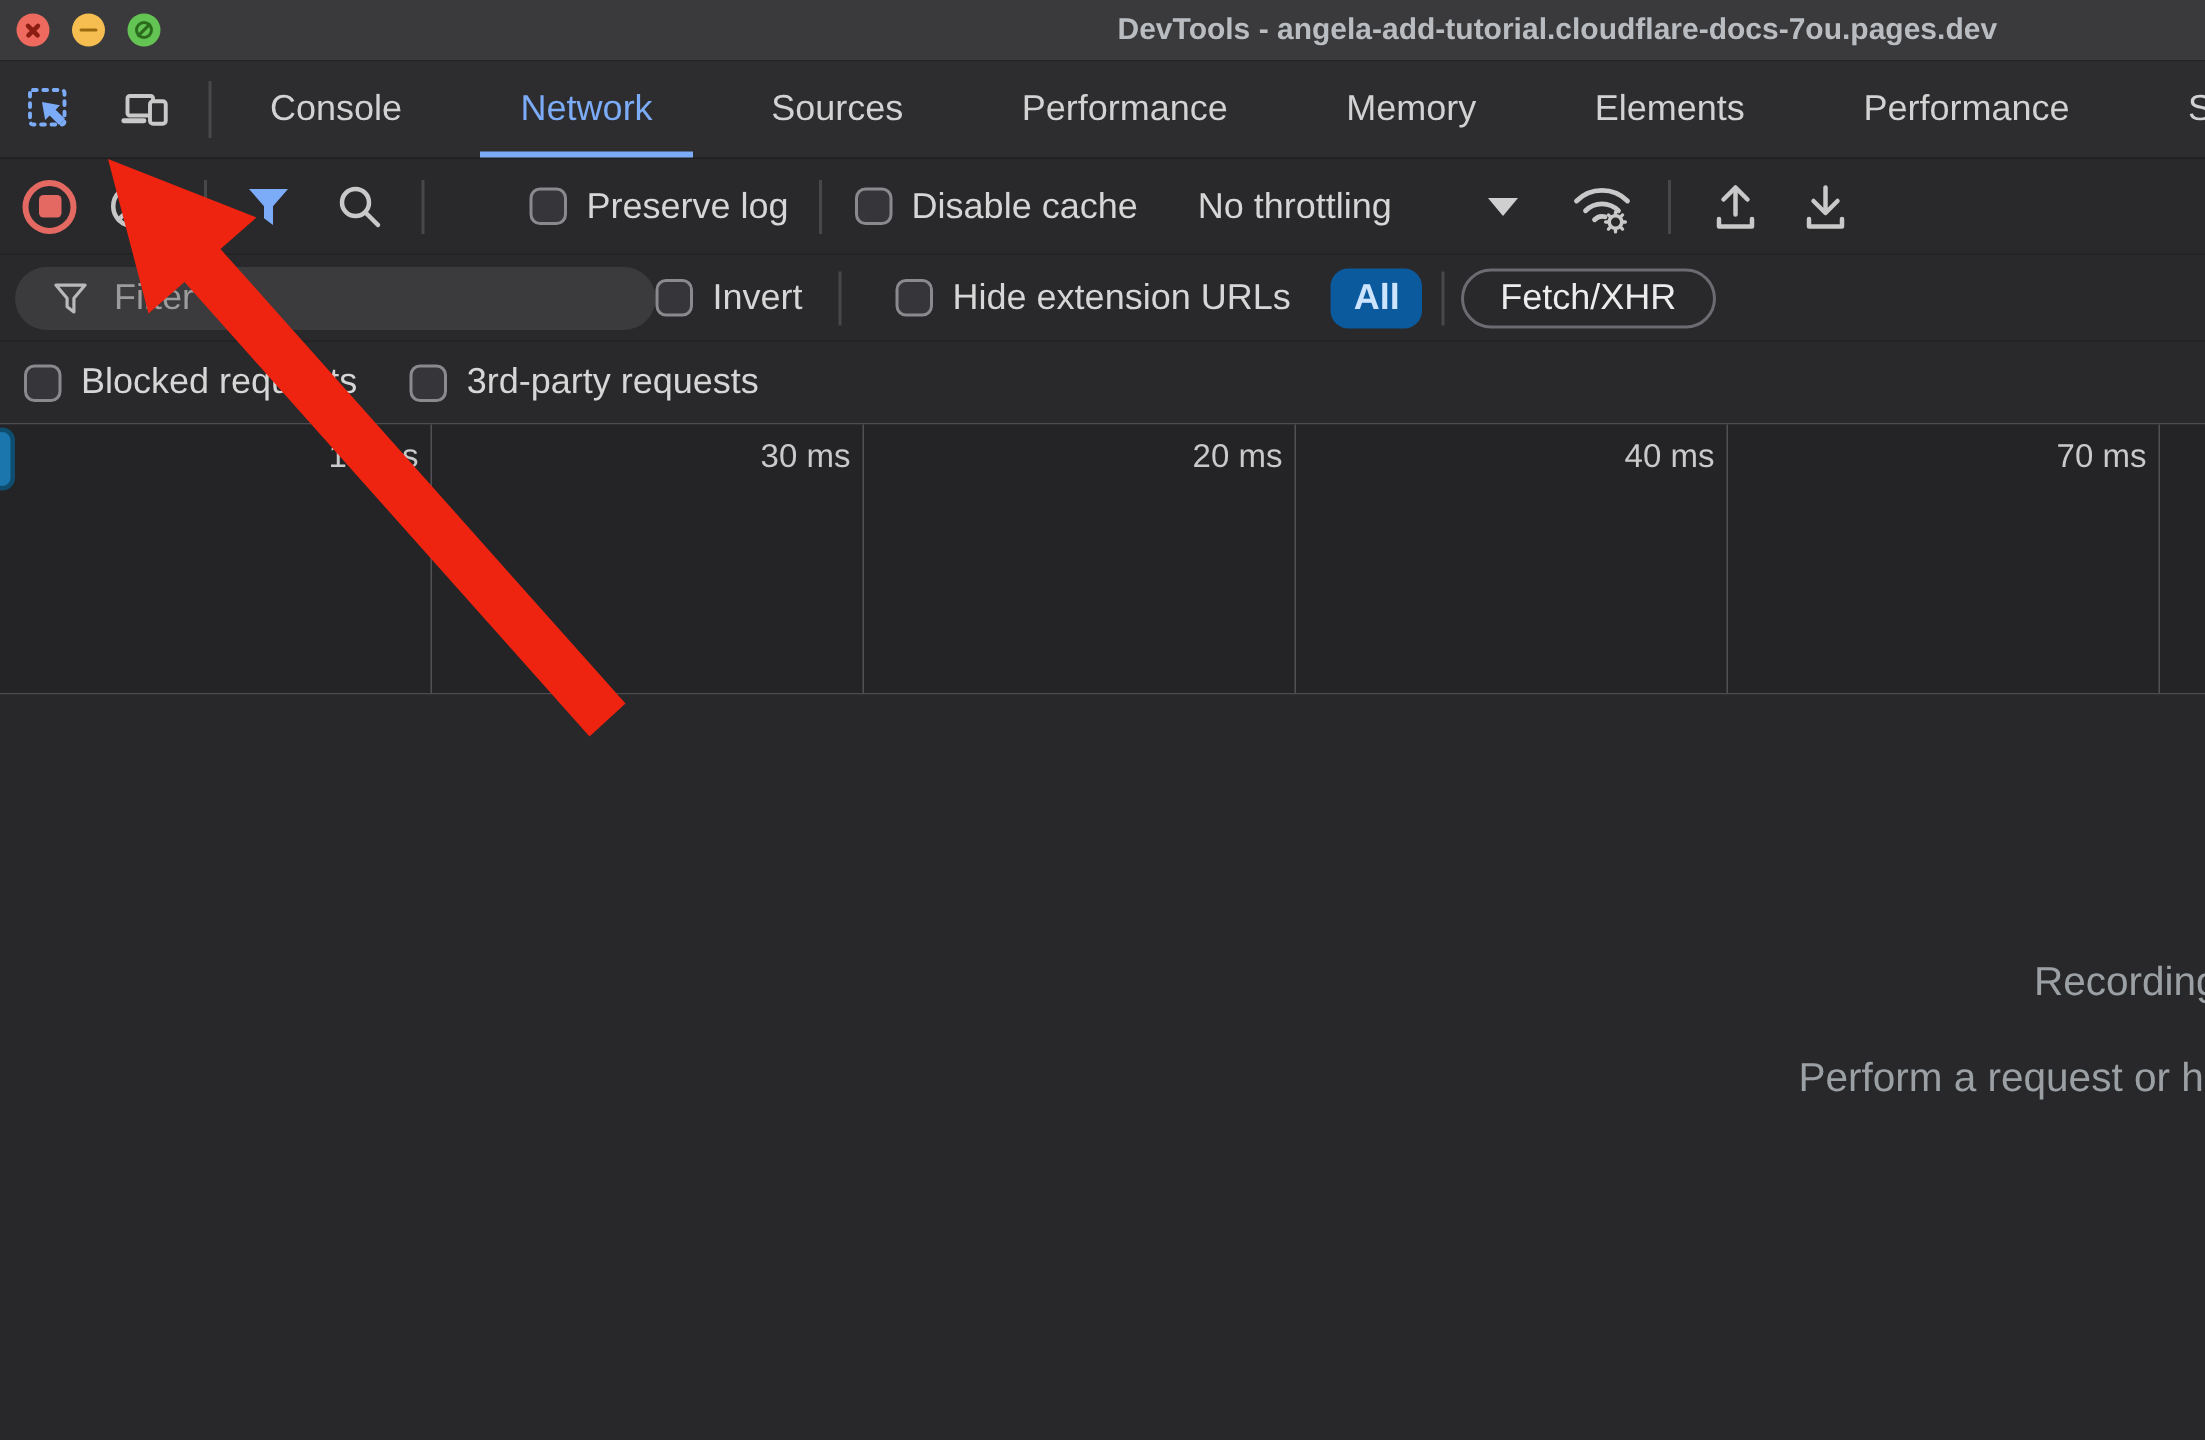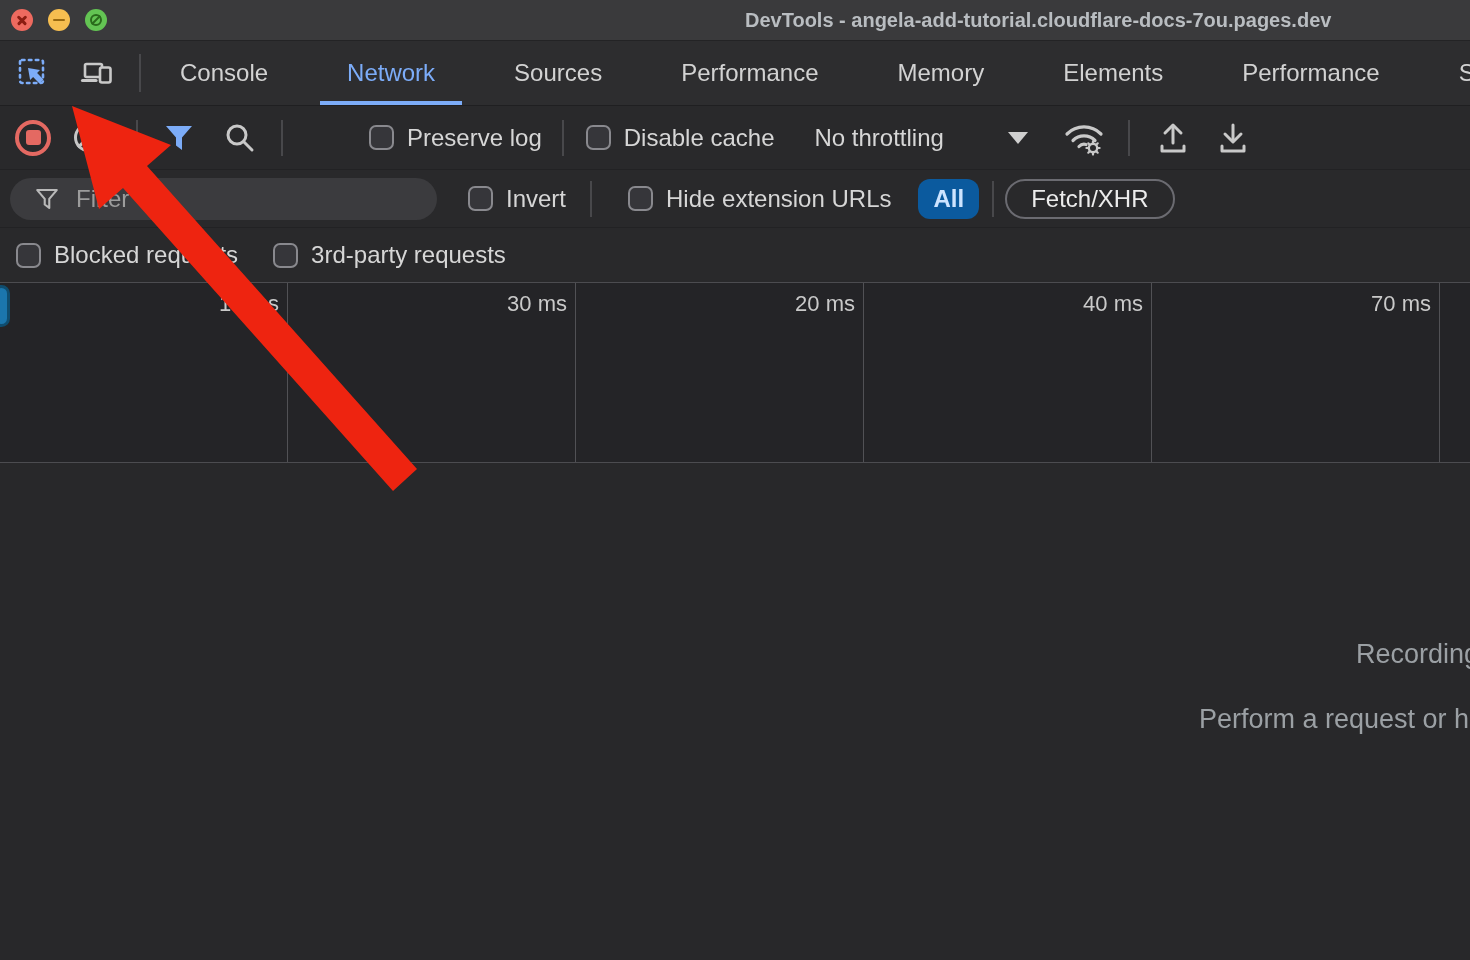--- a/index.html
+++ b/index.html
@@ -34,34 +34,34 @@
   
   .toolbar { height: 64px; background: #29292b; border-bottom: 1px solid #222224; display: flex; align-items: center; }
   .record-btn { margin-left: 15px; width: 36px; height: 36px; border-radius: 50%; border: 4px solid #e46962; display: flex; align-items: center; justify-content: center; cursor: pointer; flex: none; }
   .record-btn .sq { width: 15px; height: 15px; background: #e46962; border-radius: 3px; }
   .clear-btn { margin-left: 23px; width: 29px; height: 29px; border-radius: 50%; border: 3px solid #c7c7c7; position: relative; cursor: pointer; flex: none; }
   .clear-btn::after { content: ""; position: absolute; left: -3px; top: 10px; width: 28px; height: 3px; background: #c7c7c7; transform: rotate(-45deg); }
   .toolbar .s1 { margin-left: 33px; } .toolbar .s2 { margin-left: 24px; } .toolbar .s3 { margin-left: 20px; } .toolbar .s4 { margin-left: 20px; }
   .tool-icon { display: flex; align-items: center; justify-content: center; cursor: pointer; flex: none; }
   .funnel-btn { margin-left: 25px; } .search-btn { margin-left: 28px; }
   .check-group { display: flex; align-items: center; cursor: pointer; flex: none; }
-  .g-preserve { margin-left: 38px; padding-left: 48px; } .g-disable { margin-left: 22px; }
+  .g-preserve { margin-left: 22px; padding-left: 48px; } .g-disable { margin-left: 22px; }
   .checkbox { width: 25px; height: 25px; border: 2.5px solid #89898e; border-radius: 7px; background: #36363a; flex: none; }
   .check-label { margin-left: 13px; font-size: 24px; color: #d6d6d6; white-space: nowrap; }
   .throttle { margin-left: 40px; display: flex; align-items: center; cursor: pointer; gap: 16px; }
   .throttle-label { font-size: 24px; color: #d6d6d6; white-space: nowrap; }
   .caret { margin-left: 48px; width: 0; height: 0; border-left: 10px solid transparent; border-right: 10px solid transparent; border-top: 12px solid #cfcfcf; }
   .wifi-btn { margin-left: 32px; }
   .io-btn { margin-left: 26px; }
   
   .filterrow { height: 58px; background: #29292b; border-bottom: 1px solid #222224; display: flex; align-items: center; }
   .filter-pill { margin-left: 10px; width: 427px; height: 42px; border-radius: 21px; background: #3b3b3e; display: flex; align-items: center; padding: 0 18px 0 24px; flex: none; }
   .filter-pill input { margin-left: 16px; flex: 1; background: transparent; border: none; outline: none; font-size: 24px; color: #e0e0e0; font-family: inherit; }
   .filter-pill input::placeholder { color: #9c9c9c; }
-  .g-invert { margin-left: 31px; } .fr-sep { margin-left: 24px; }
+  .g-invert { } .fr-sep { margin-left: 24px; }
   .g-hidedata { margin-left: 28px; } .g-hideext { margin-left: 36px; }
   .all-pill { margin-left: 27px; height: 40px; padding: 0 15px; border-radius: 12px; background: #0b5a9e; color: #cde4ff; font-size: 24px; font-weight: 700; display: flex; align-items: center; cursor: pointer; flex: none; }
   .all-sep { margin-left: 13px; }
   .fetch-pill { margin-left: 11px; height: 40px; padding: 0 24px; border: 2.5px solid #6b6b71; border-radius: 21px; color: #ececec; font-size: 24px; display: flex; align-items: center; white-space: nowrap; cursor: pointer; flex: none; }
   
   .filterrow2 { height: 55px; background: #29292b; border-bottom: 1px solid #4c4c50; display: flex; align-items: center; }
   .g-blocked { margin-left: 16px; } .g-3rd { margin-left: 35px; justify-content: flex-end; }
   
   .timeline { height: 180px; background: #242427; border-bottom: 1px solid #4c4c50; display: flex; position: relative; }
   .tcell { width: 288px; border-right: 1px solid #515155; padding: 8px 8px 0 0; text-align: right; font-size: 22px; color: #c9c9c9; flex: none; }

